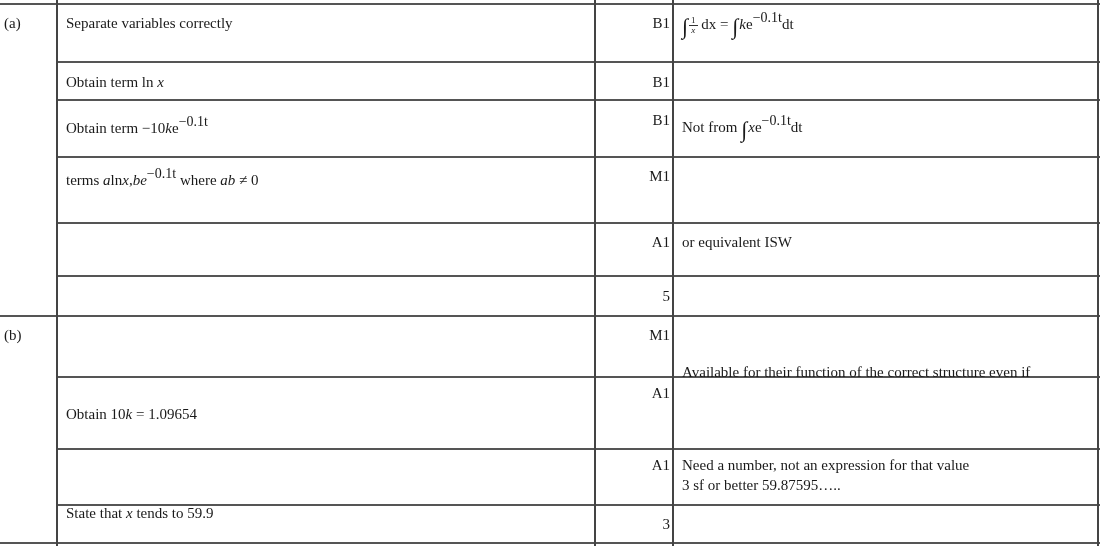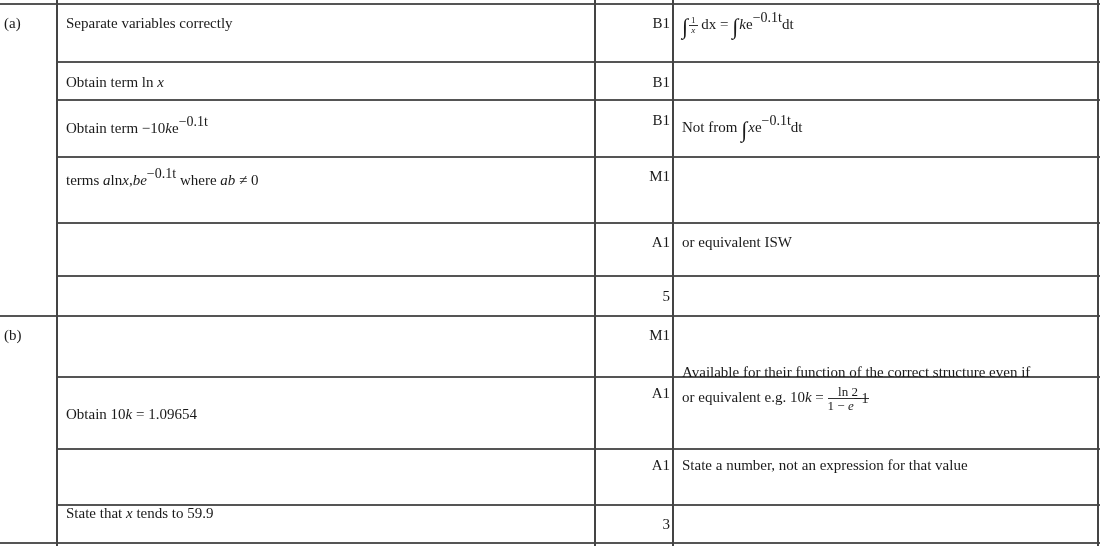--- a/index.html
+++ b/index.html
@@ -72,22 +72,22 @@
 
   <div class="cell mark" style="top:286px;">5</div>
 
   <div class="cell mark" style="top:325px;">M1</div>
   <div class="cell guide" style="top:326px;margin-top:36px;">
     <div>Available for their function of the correct structure even if</div>
   </div>
 
   <div class="cell desc" style="top:404px;"><span>Obtain 10</span><i class="v">k</i><span> = 1.09654</span></div>
   <div class="cell mark" style="top:383px;">A1</div>
-  <div class="cell guide" style="top:386px;"><span>or equivalent e.g. </span><span>10</span><i class="v">k</i><span> = </span><span class="frac"><span class="num">ln 2</span><span class="den"><span>1 − </span><i class="v">e</i><sup class="s">−1</sup></span></span></div>
 
   <div class="cell desc" style="top:455px;margin-top:48px;"><span>State that </span><i class="v">x</i><span> tends to 59.9</span></div>
   <div class="cell mark" style="top:455px;">A1</div>
   <div class="cell guide" style="top:455px;">
-    <div>State a number, not an expression for that value</div>
+    <div>Need a number, not an expression for that value</div>
+    <div>3 sf or better 59.87595…..</div>
   </div>
 
   <div class="cell mark" style="top:514px;">3</div>
 </div>
 
 </body></html>

